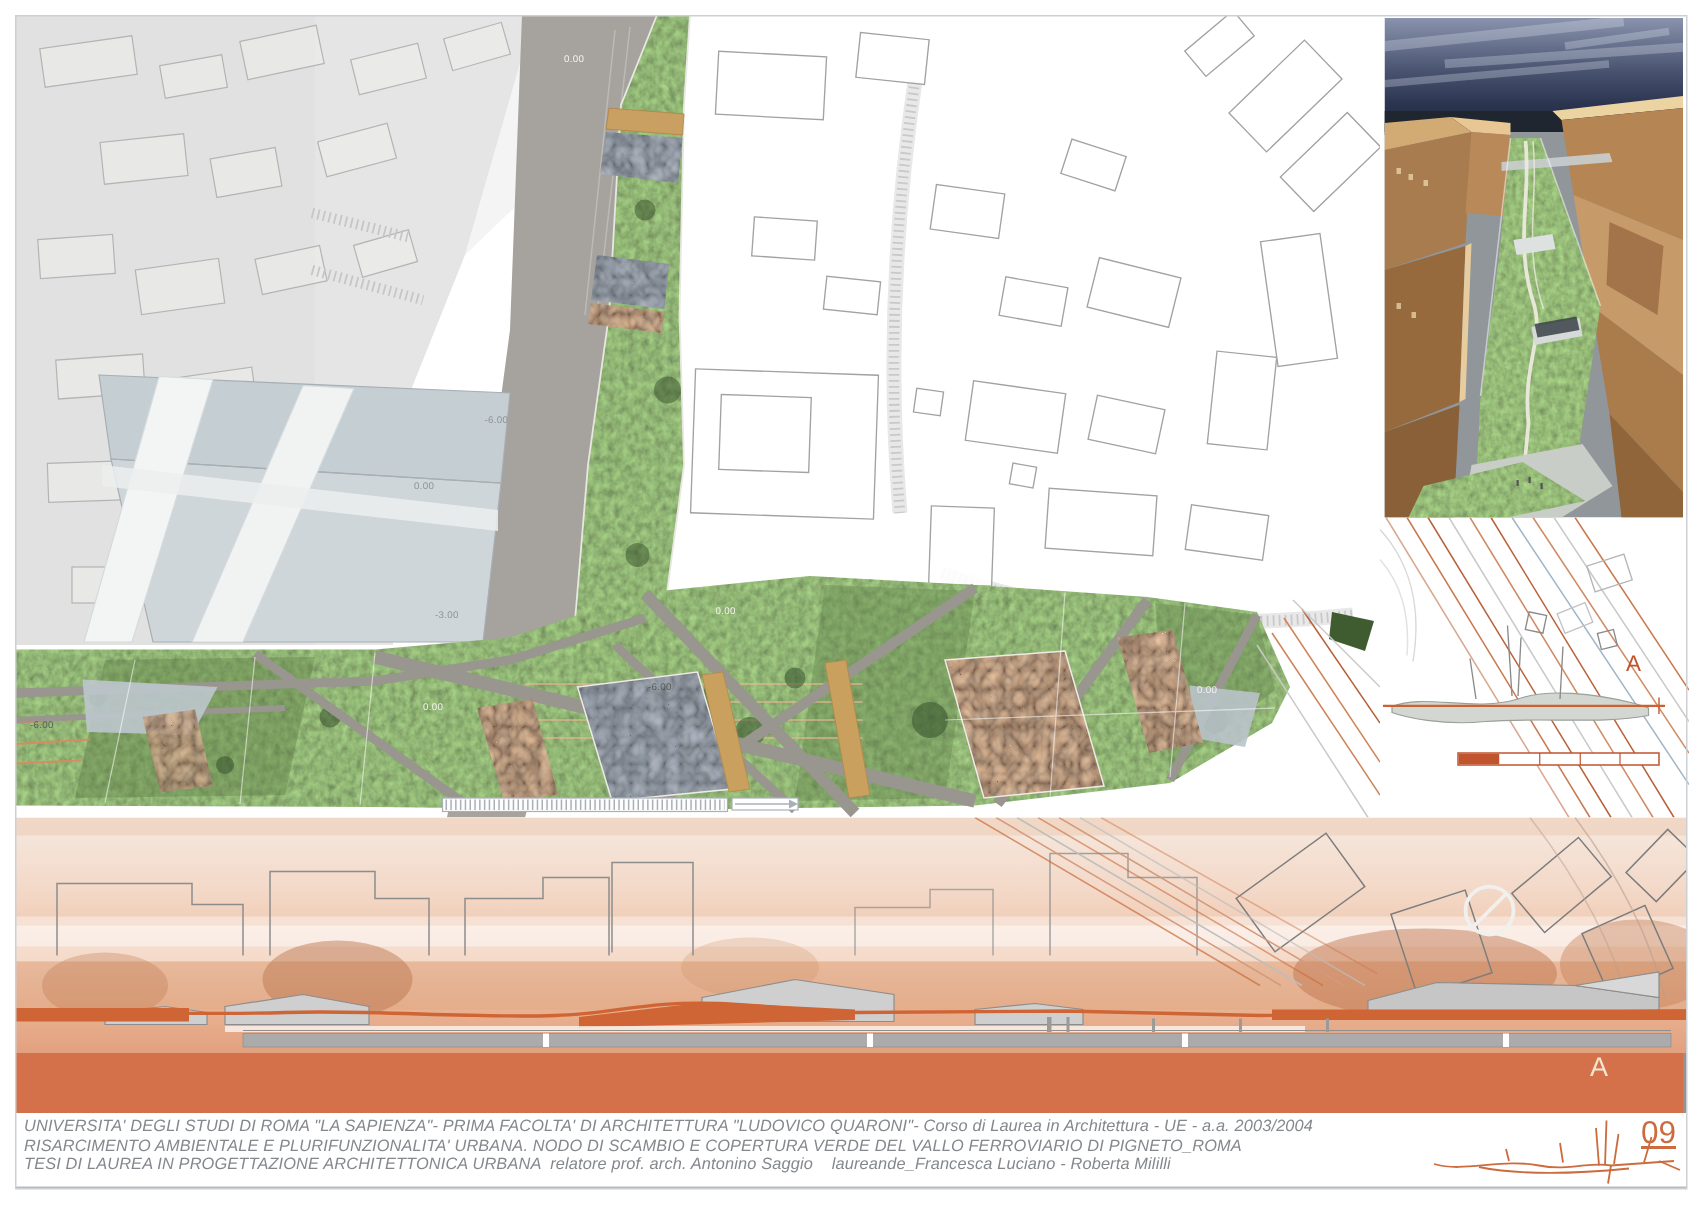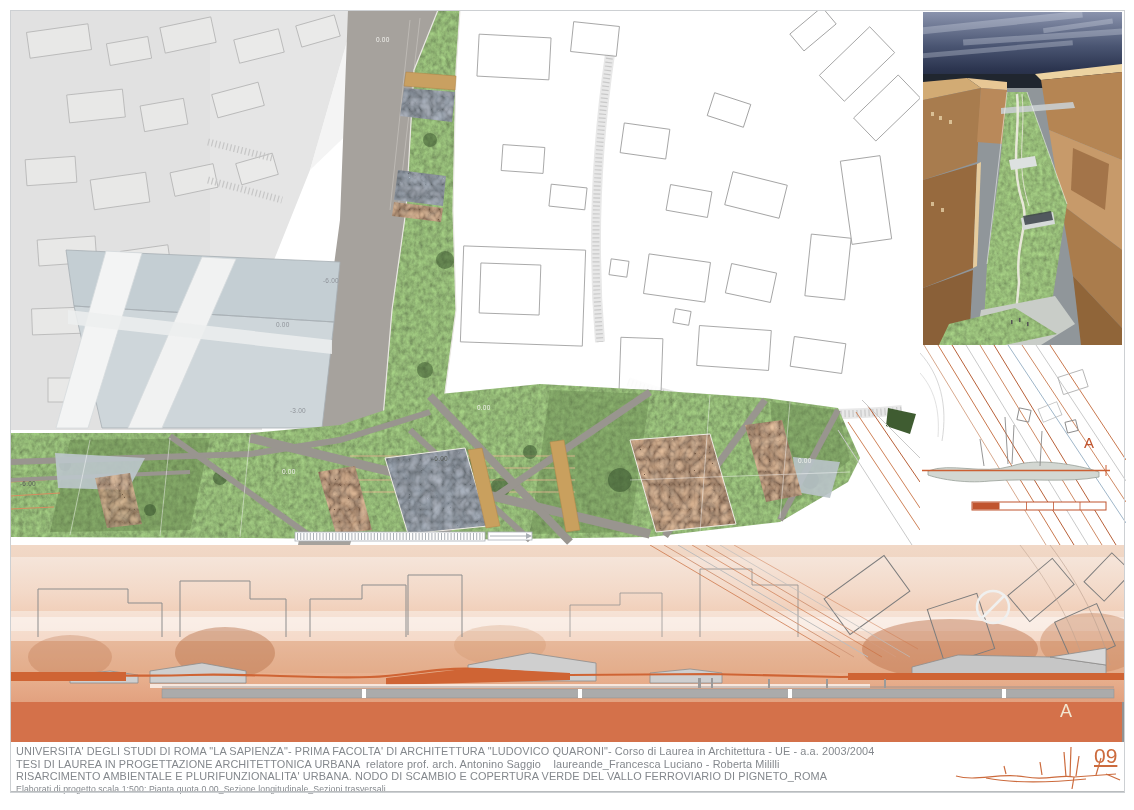--- a/index.html
+++ b/index.html
@@ -18,21 +18,21 @@
   .lbl-dark{color:#595d58;}
   
   #orange-band{left:10px;top:702px;width:1112px;height:40px;
                background:var(--accent-orange,#d4714a);
                border-right:2px solid #929292;z-index:3;}
   #band-a{left:1060px;top:701px;font-size:18px;color:#f2e6d0;z-index:9;}
   #profile-a{left:1084px;top:434px;font-size:15px;color:#c0542e;z-index:9;}
   
   #title-block{left:16px;top:745px;width:1000px;z-index:5;}
   .title-line{white-space:pre-wrap;color:var(--text-gray,#84888d);
-              font-size:10.9px;line-height:12.6px;letter-spacing:.1px;}
+              font-size:10.9px;line-height:12.6px;letter-spacing:.1px;font-style:italic;}
   .title-sub{font-size:8.7px;line-height:10px;margin-top:1px;}
   #bottom-rule{left:10px;top:791px;width:1114px;height:1px;background:#b9bcbe;z-index:5;}
   #sheet-number{left:1094px;top:744px;font-size:21px;color:var(--sketch-orange,#cc6b3d);z-index:9;text-decoration:underline;}
 </style>
 </head>
 <body>
 
 <svg class="abs" style="left:10px;top:10px;z-index:1" width="910" height="535" viewBox="0 0 910 535">
   <defs>
     <filter id="grassF" x="-5%" y="-5%" width="110%" height="110%">
@@ -432,23 +432,22 @@
     </g>
   </g>
 </svg>
 
 <div id="orange-band" class="abs"></div>
 <span id="band-a" class="abs">A</span>
 <span id="profile-a" class="abs">A</span>
 
 <div id="title-block" class="abs">
   <div class="title-line">UNIVERSITA' DEGLI STUDI DI ROMA "LA SAPIENZA"- PRIMA FACOLTA' DI ARCHITETTURA "LUDOVICO QUARONI"- Corso di Laurea in Architettura - UE - a.a. 2003/2004</div>
+  <div class="title-line">RISARCIMENTO AMBIENTALE E PLURIFUNZIONALITA' URBANA. NODO DI SCAMBIO E COPERTURA VERDE DEL VALLO FERROVIARIO DI PIGNETO_ROMA</div>
   <div class="title-line">TESI DI LAUREA IN PROGETTAZIONE ARCHITETTONICA URBANA  relatore prof. arch. Antonino Saggio    laureande_Francesca Luciano - Roberta Mililli</div>
-  <div class="title-line">RISARCIMENTO AMBIENTALE E PLURIFUNZIONALITA' URBANA. NODO DI SCAMBIO E COPERTURA VERDE DEL VALLO FERROVIARIO DI PIGNETO_ROMA</div>
-  <div class="title-line title-sub">Elaborati di progetto scala 1:500: Pianta quota 0.00_Sezione longitudinale_Sezioni trasversali</div>
 </div>
 <div id="bottom-rule" class="abs"></div>
 
 <svg class="abs" style="left:946px;top:744px;z-index:6" width="178" height="46" viewBox="0 0 178 46">
   <g stroke="#cc6b3d" stroke-width="1.2" fill="none">
     <path d="M10,32 C 30,38 55,28 80,33 C 100,37 115,30 128,33 L 170,30"></path>
     <path d="M120,33 L 118,8"></path>
       <path d="M124,33 L 125,3"></path>
       <path d="M130,32 L 133,12"></path>
     <path d="M96,31 L 94,18"></path>

